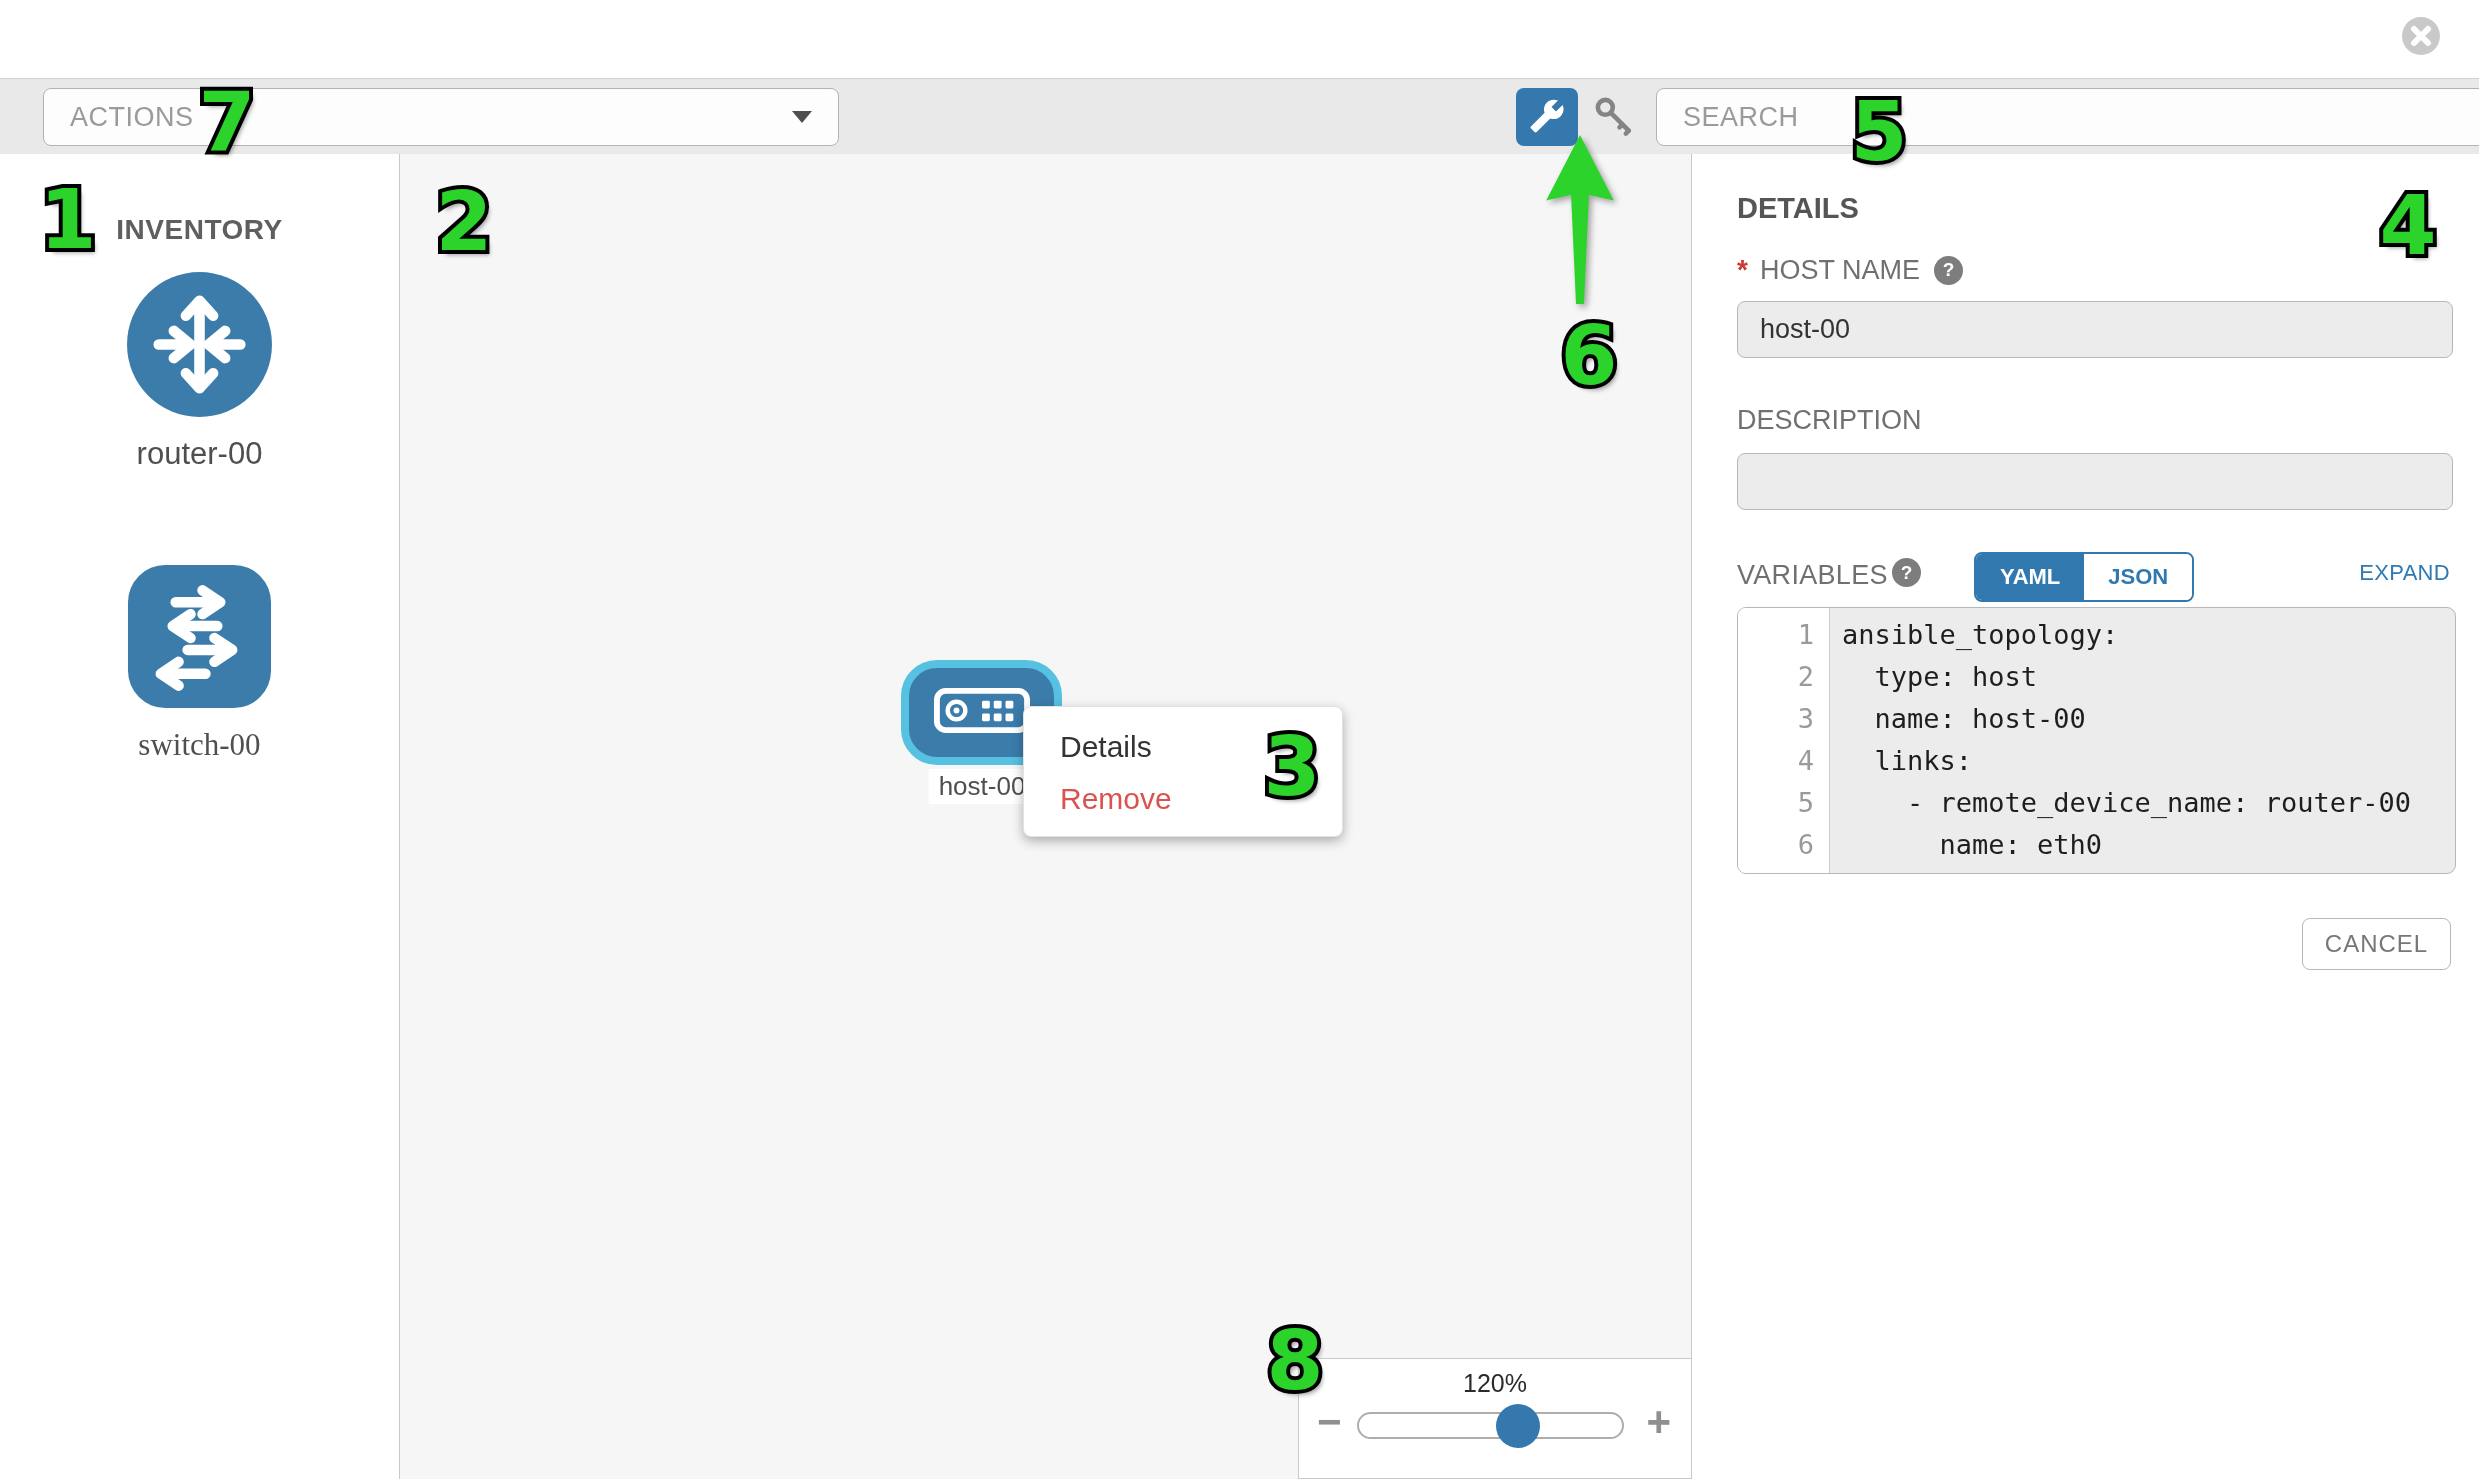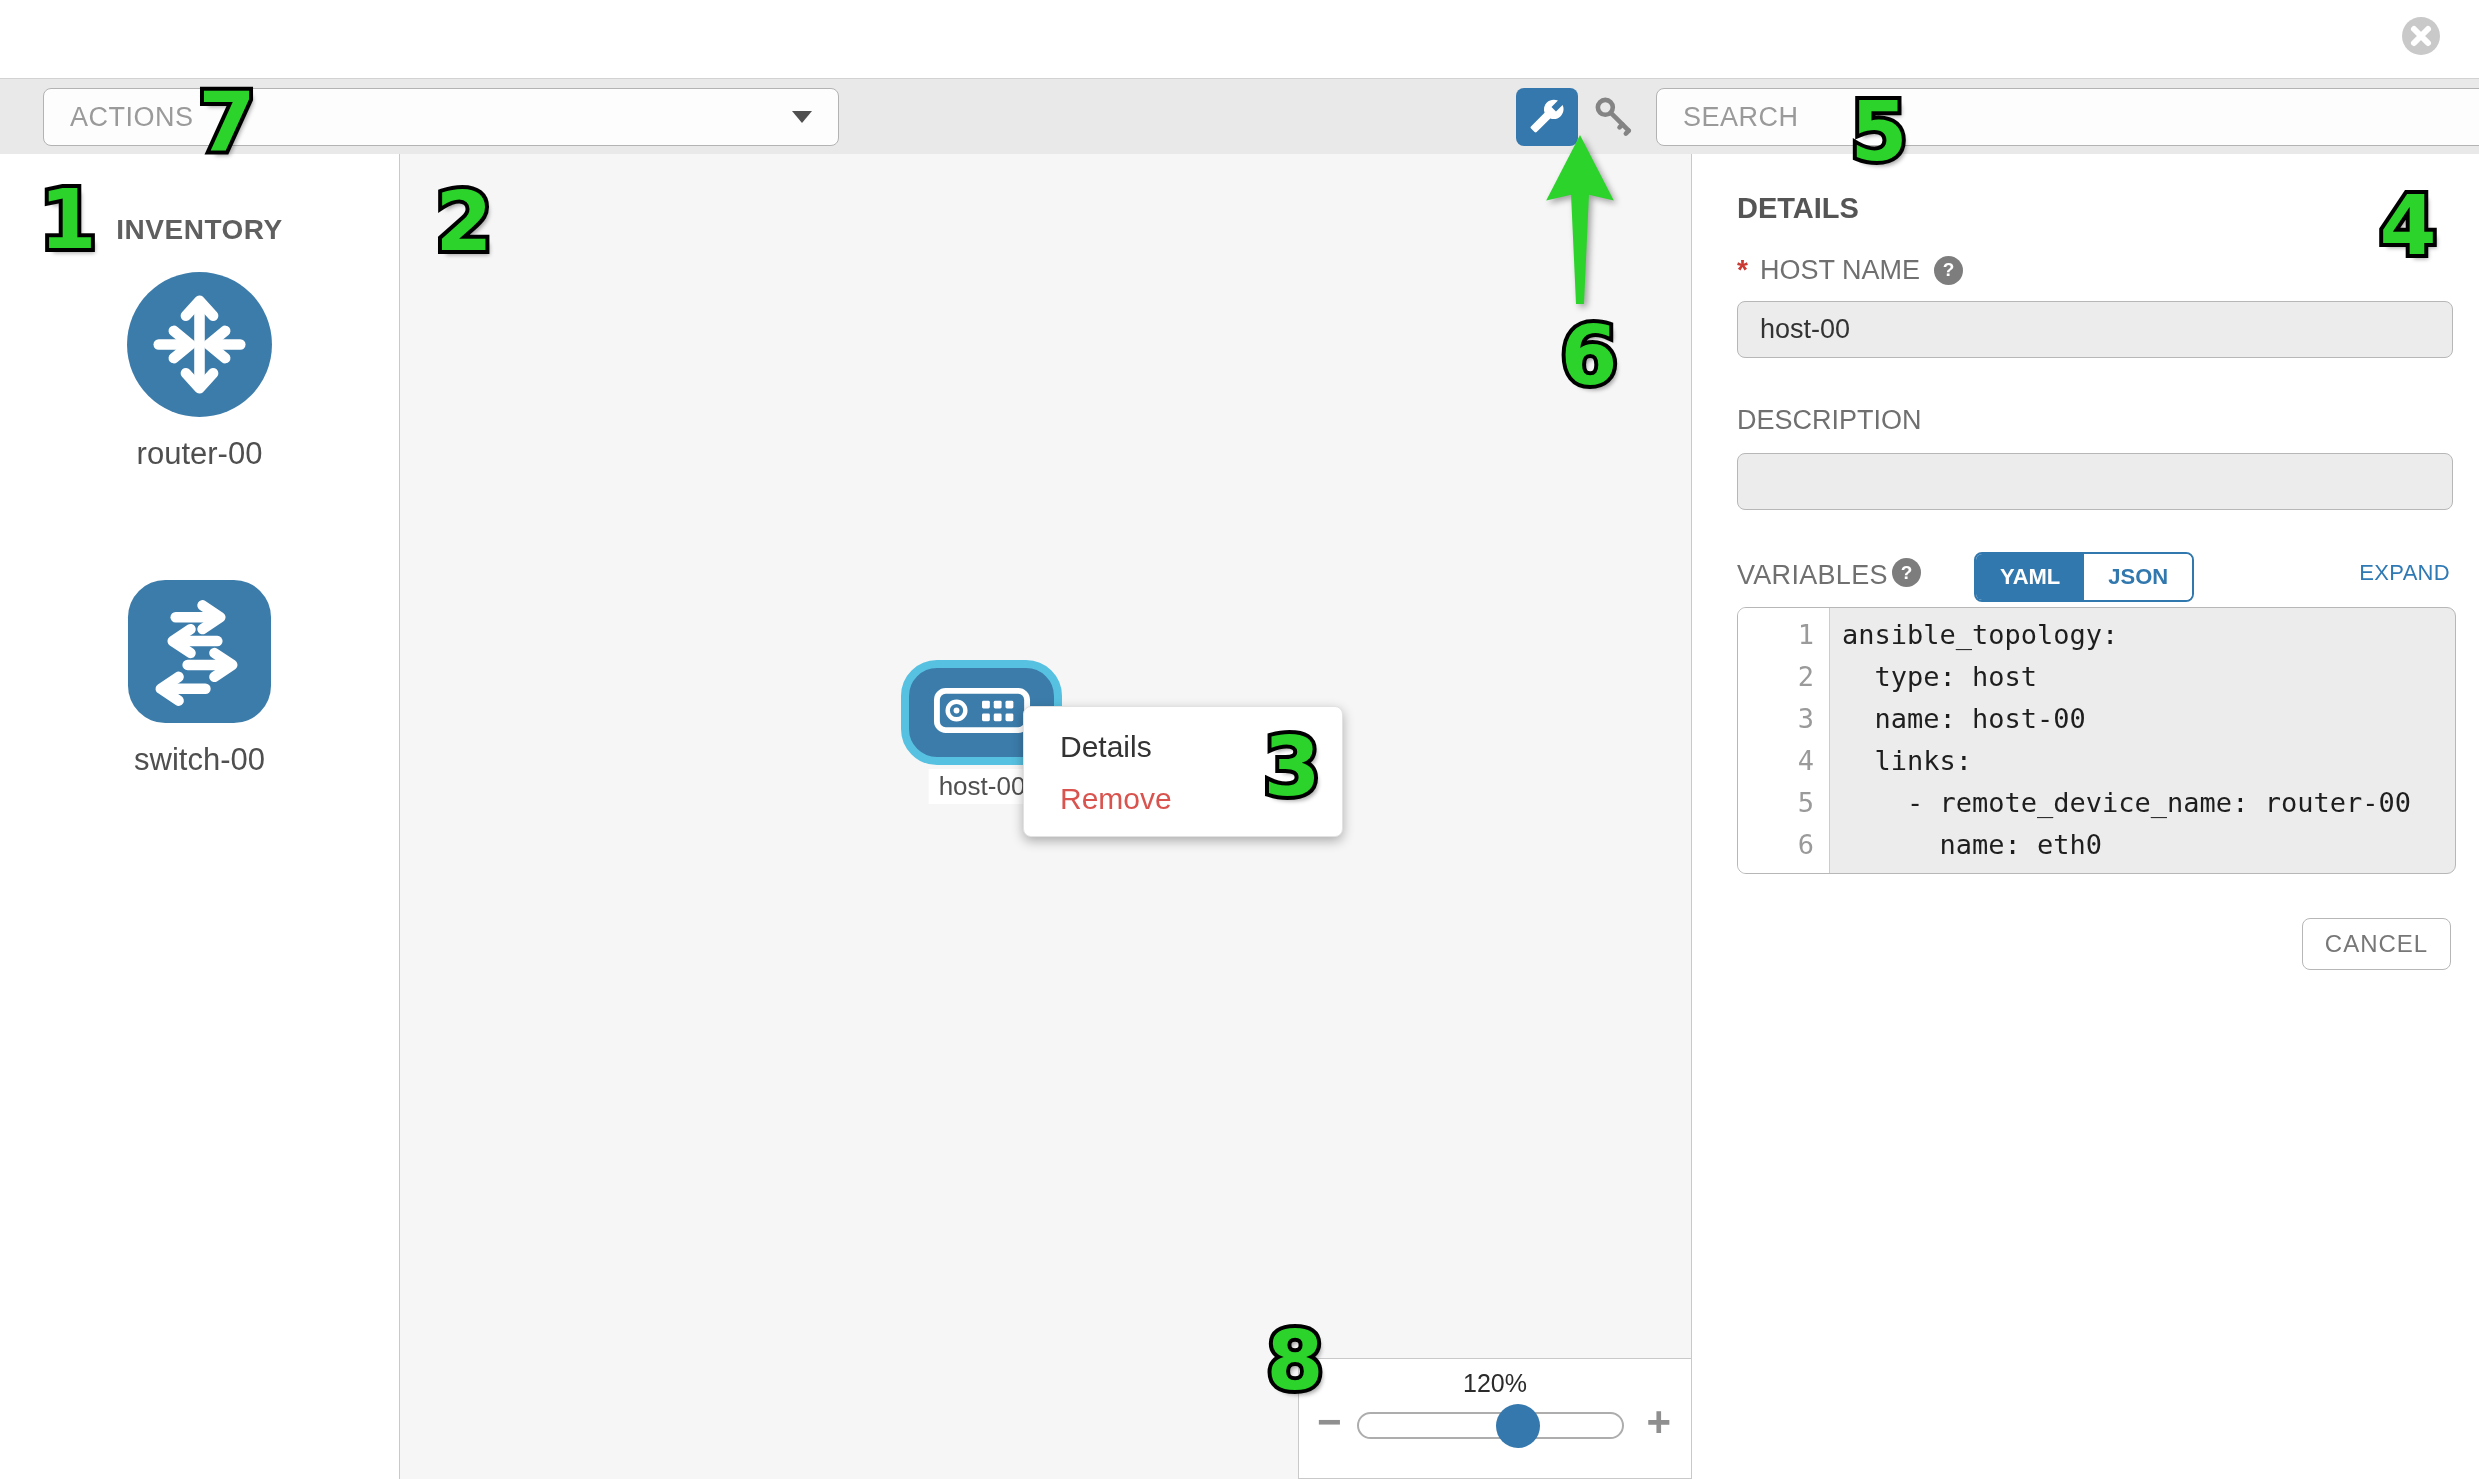--- a/index.html
+++ b/index.html
@@ -27,21 +27,21 @@
   .key-wrap { position:absolute; left:1588px; top:13px; width:50px; height:50px; cursor:pointer;
               display:flex; align-items:center; justify-content:center; }
 
   
   .sidebar { position:absolute; left:0; top:154px; width:400px; height:1325px; background:#fff;
              border-right:1px solid #c9c9c9; }
   .sidebar-title { position:absolute; left:0; top:60px; width:100%; text-align:center;
                    font-size:28px; font-weight:bold; color:#5f5f5f; letter-spacing:0.5px; }
   .palette-item { position:absolute; left:0; width:100%; text-align:center; cursor:pointer; }
   .pi-router { top:115px; }
-  .pi-switch { top:423px; }
+  .pi-switch { top:408px;font-family:Liberation Serif, serif; }
   .palette-label { margin-top:12px; font-size:31px; color:#4f4f4f; }
 
   .canvas { position:absolute; left:400px; top:154px; width:1292px; height:1325px; background:#f6f6f6;
             border-right:1px solid #c9c9c9; }
 
   .details-panel { position:absolute; left:1692px; top:154px; width:788px; height:1325px; background:#fff; }
 
   
   .host-node { position:absolute; left:501px; top:506px; width:161px; height:105px; background:#3c7cab;
                border:8px solid #57c1e2; border-radius:36px; display:flex; align-items:center;

